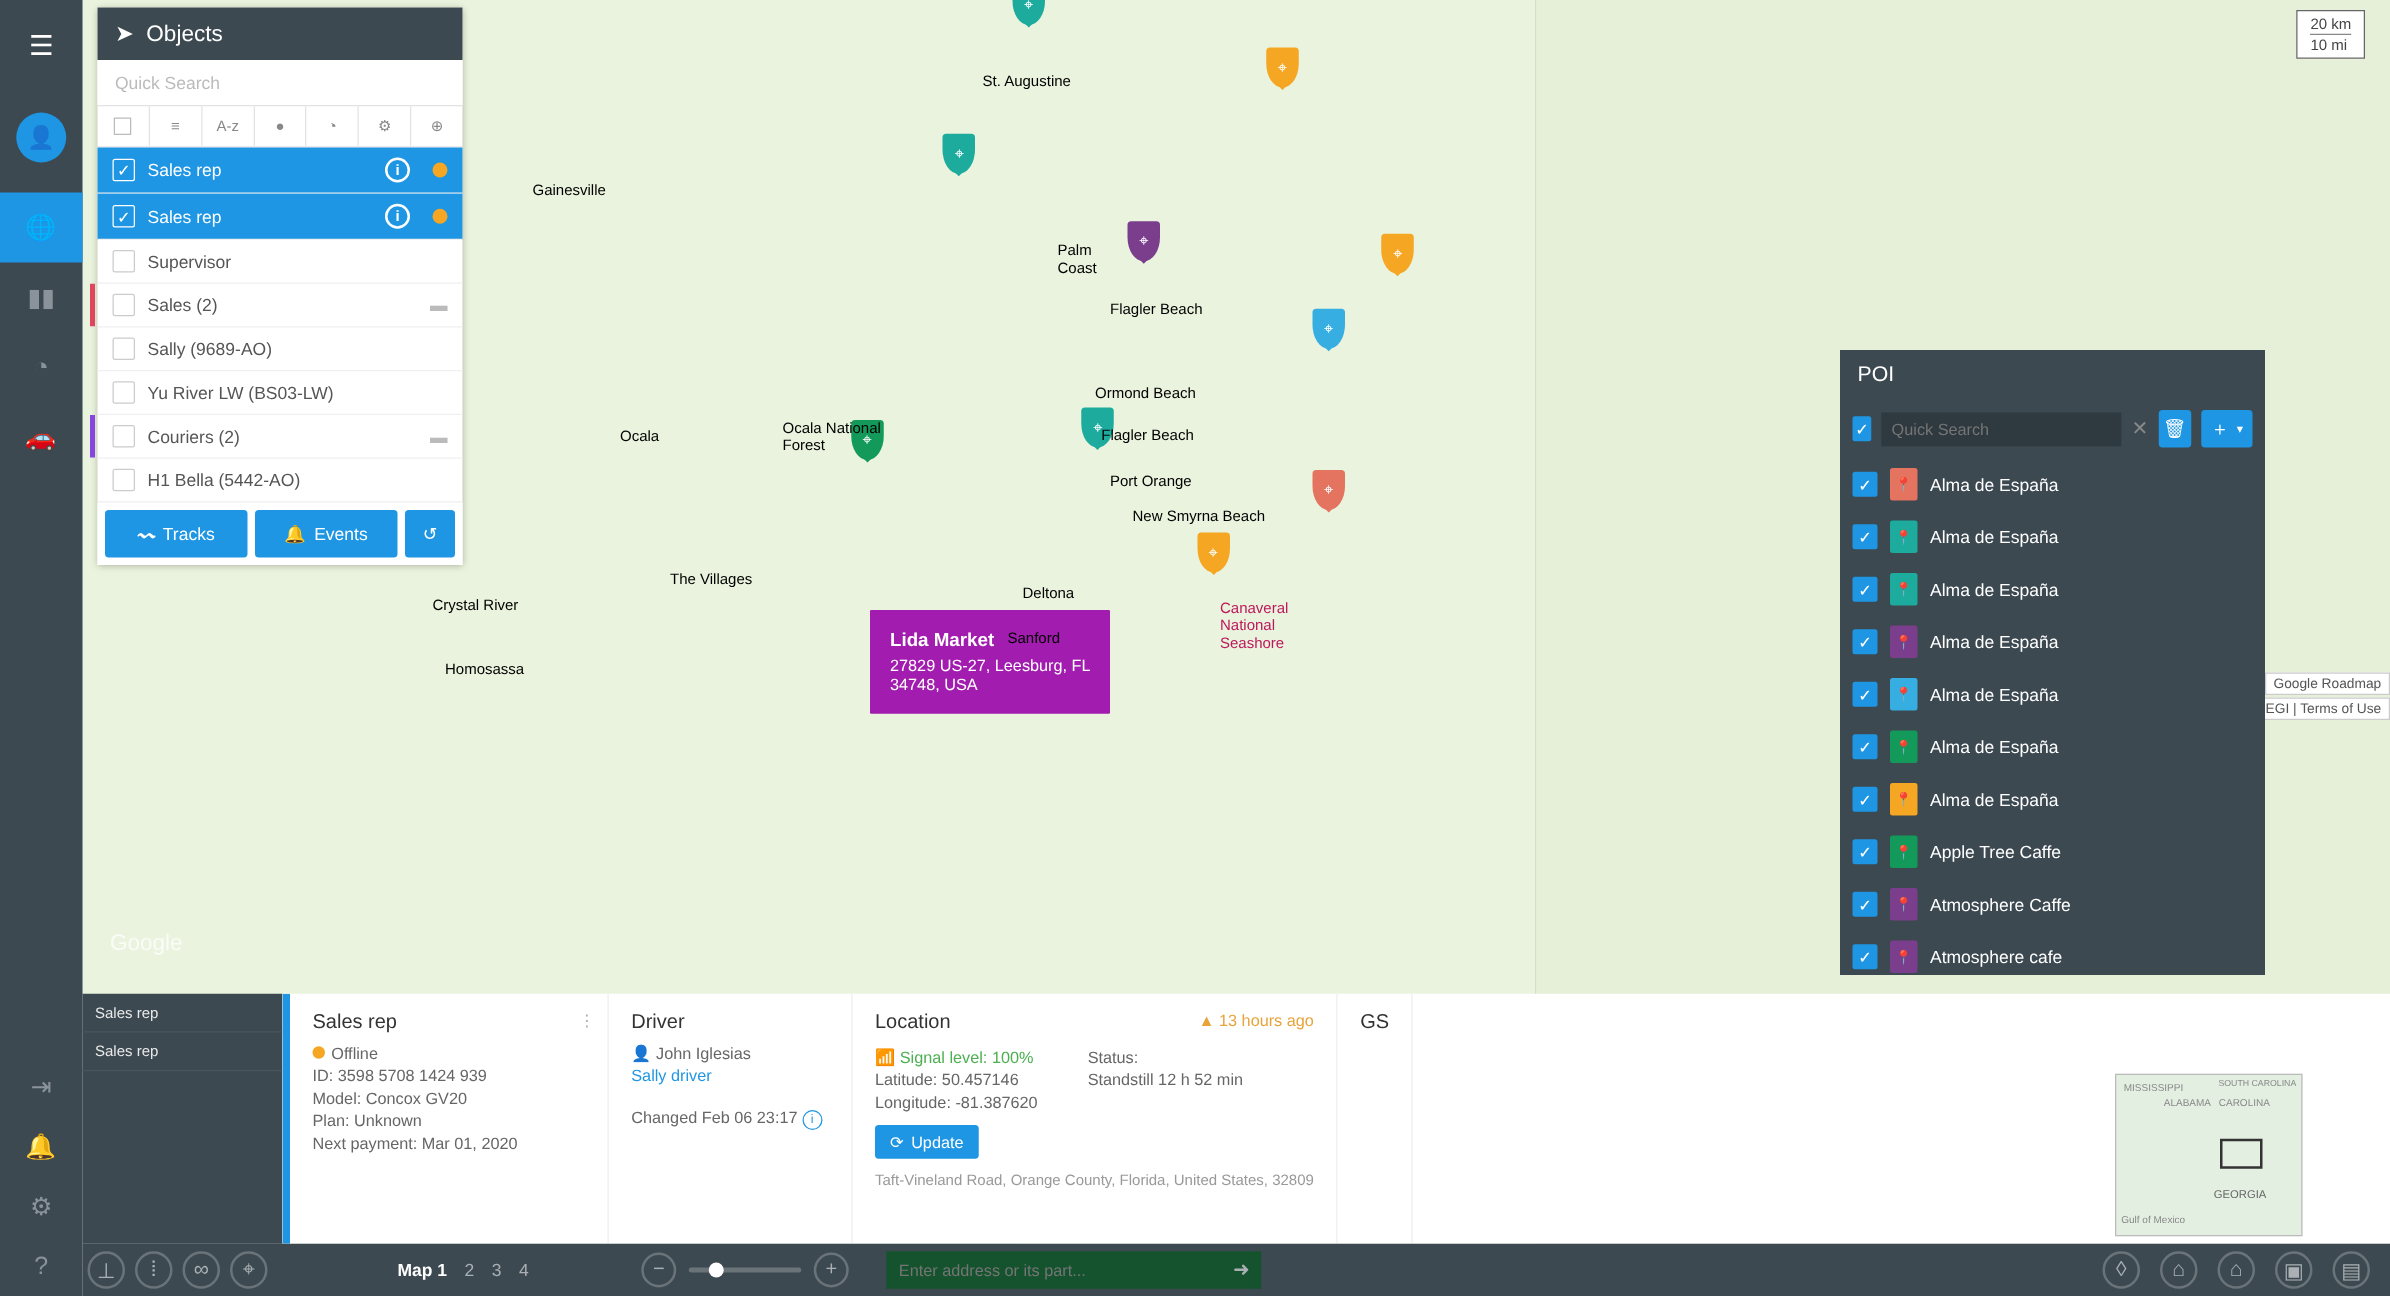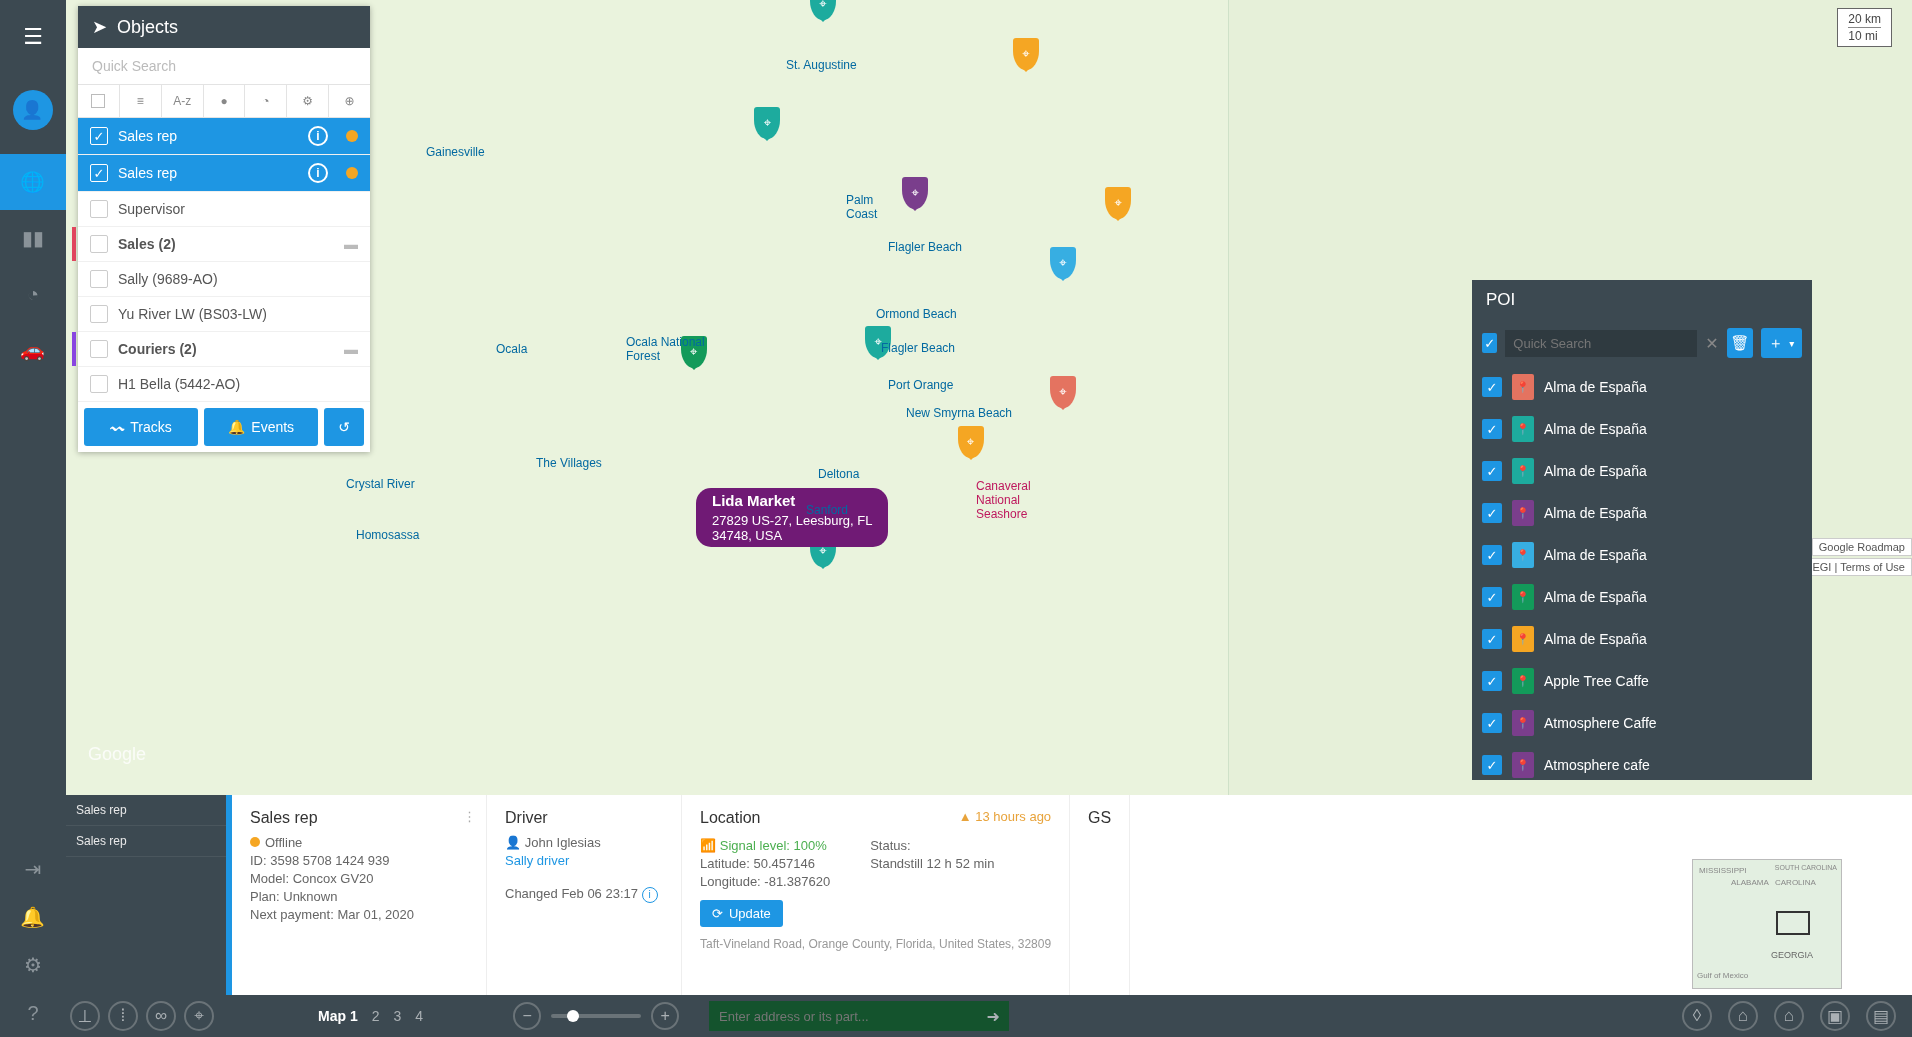--- a/index.html
+++ b/index.html
@@ -13,31 +13,31 @@
 .rail .nav{margin-top:24px;width:100%}
 .rail .nav .itm{height:56px;display:flex;align-items:center;justify-content:center;color:#8a9399;font-size:20px;cursor:pointer}
 .rail .nav .itm.active{background:#1e96e3;color:#fff}
 .rail .spacer{flex:1}
 .rail .bot .itm{height:48px}
 
 
 .map{position:absolute;left:66px;top:0;right:0;bottom:42px;background:#cfe8dc;overflow:hidden}
 .map .land{position:absolute;inset:0;background:linear-gradient(105deg,#b4e2f5 0%,#b4e2f5 48%,#e6f0d9 48%,#e6f0d9 100%)}
 .map .bigland{position:absolute;left:0;top:0;width:63%;height:100%;background:#eaf3dd;border-right:1px solid #cfe1c8}
-.map .city{position:absolute;font-size:12px;color:#0369a1}
+.map .city{position:absolute;font-size:12px;color:#000000}
 .pin{position:absolute;width:26px;height:32px;border-radius:3px 3px 50% 50%/3px 3px 60% 60%;display:flex;align-items:center;justify-content:center;color:#fff;font-size:13px;cursor:pointer;transform:translate(-50%,-100%)}
 .pin:after{content:"";position:absolute;bottom:-8px;left:50%;transform:translateX(-50%);border:6px solid transparent;border-top-color:inherit}
 .pin.teal{background:#1dab9e;border-top-color:#1dab9e}
 .pin.orange{background:#f5a623;border-top-color:#f5a623}
 .pin.blue{background:#37aee2;border-top-color:#37aee2}
 .pin.green{background:#139a5a;border-top-color:#139a5a}
 .pin.purple{background:#7a3e8c;border-top-color:#7a3e8c}
 .pin.coral{background:#e47360;border-top-color:#e47360}
 
-.callout{position:absolute;background:#701a75;color:#fff;padding:4px 16px;border-radius:15px;font-size:13px;min-width:155px}
+.callout{position:absolute;background:#a21caf;color:#fff;padding:16px 16px;border-radius:1px;font-size:13px;min-width:155px}
 .callout .ttl{font-weight:600;font-size:15px;margin-bottom:4px}
 
 .scale{position:absolute;top:8px;right:20px;background:#fff;border:1px solid #666;padding:2px 10px;font-size:12px;color:#444;line-height:16px}
 .scale div{border-bottom:none}
 .scale div:first-child{border-bottom:1px solid #888}
 
 .maptype{position:absolute;right:0;top:540px;background:#fff;border:1px solid #ccc;padding:2px 6px;font-size:11px;color:#555}
 .gattr{position:absolute;left:22px;bottom:230px;color:#fff;opacity:.8;font-size:18px;font-weight:300}
 
 
@@ -45,21 +45,21 @@
 .objects .hdr{background:#3c4951;color:#fff;padding:10px 14px;display:flex;align-items:center;gap:10px;font-size:18px}
 .objects .qs{width:100%;border:none;padding:10px 14px;font-size:14px;color:#999}
 .objects .qs::placeholder{color:#bbb}
 .objects .tbar{display:flex;border-top:1px solid #e3e3e3;border-bottom:1px solid #e3e3e3}
 .objects .tbar .tb{flex:1;height:32px;border-right:1px solid #e3e3e3;display:flex;align-items:center;justify-content:center;color:#888;font-size:12px;cursor:pointer}
 .objects .tbar .tb:last-child{border-right:none}
 .row{display:flex;align-items:center;padding:8px 12px;gap:10px;border-bottom:1px solid #f0f0f0;font-size:14px;color:#555;cursor:pointer;position:relative}
 .row.sel{background:#1e96e3;color:#fff}
 .row .chk{width:18px;height:18px;border:1px solid #ccc;background:#fff;border-radius:2px;display:flex;align-items:center;justify-content:center;font-size:13px;color:#1e96e3}
 .row.sel .chk{border-color:#fff;background:#1e96e3;color:#fff}
-.row.group{font-weight:700}
+.row.group{font-weight:400}
 .row .dot{width:12px;height:12px;border-radius:50%;margin-left:auto}
 .row .info{margin-left:auto;width:20px;height:20px;border:2px solid #fff;border-radius:50%;display:flex;align-items:center;justify-content:center;font-size:12px;font-weight:700}
 .row .mbar{position:absolute;left:-6px;top:0;width:4px;height:100%}
 .objects .ft{display:flex;gap:6px;padding:6px;background:#fff}
 .objects .ft .btn{flex:1;background:#1e96e3;color:#fff;padding:9px 8px;border-radius:3px;display:flex;align-items:center;justify-content:center;gap:6px;font-size:14px;cursor:pointer}
 .objects .ft .btn.sm{flex:0 0 40px}
 
 
 .bottom{position:absolute;left:66px;right:0;bottom:42px;height:200px;display:flex;z-index:15}
 .btabs{width:160px;background:#3c4951;color:#e9e9e9;font-size:12px}

